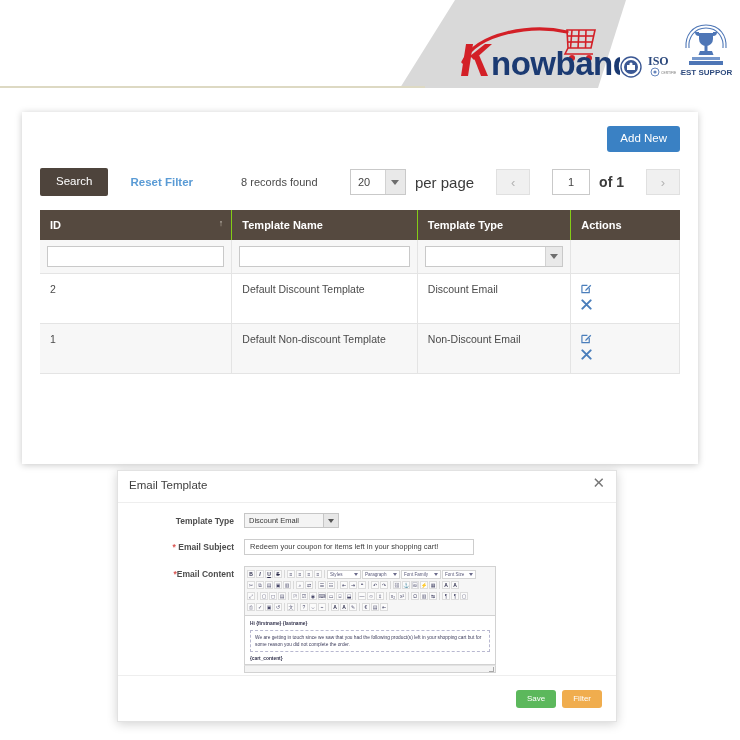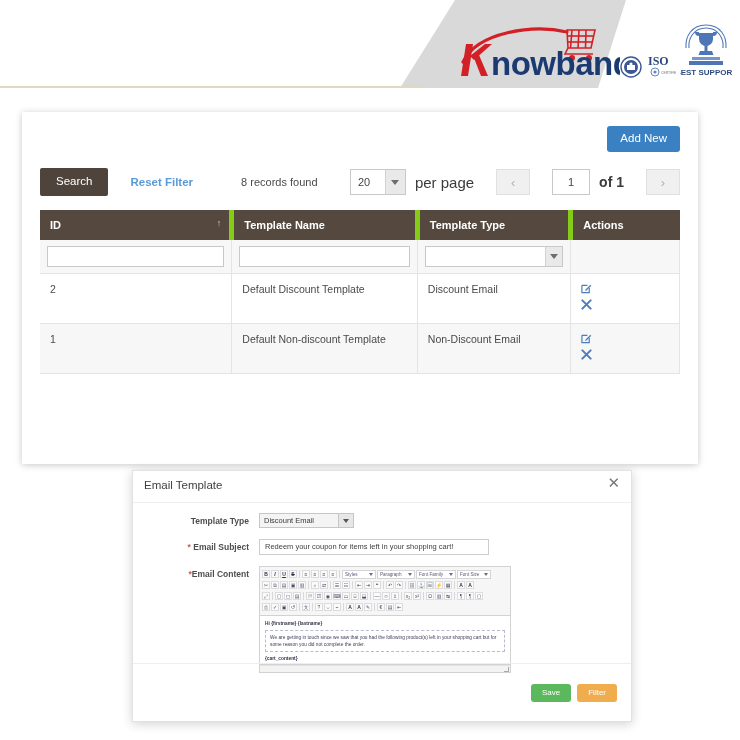--- a/index.html
+++ b/index.html
@@ -185,21 +185,21 @@
     margin-top:14px;
     table-layout:fixed;
   }
   table.grid th {
     background:#55493f;
     color:#ffffff;
     font-size:11px;
     font-weight:bold;
     text-align:left;
     padding:9px 10px;
-    border-right:5px solid #84cc16;
+    border-right:1px solid #84cc16;
     position:relative;
   }
   table.grid th:last-child { border-right:none; }
   .sort-arrow {
     position:absolute;
     right:8px; top:8px;
     font-size:9px;
     color:#cfc6bc;
   }
   table.grid td {
@@ -237,21 +237,21 @@
   .icon-edit, .icon-del {
     display:block;
     color:#4a7ebb;
     margin-bottom:3px;
     cursor:pointer;
   }
 
   
   .modal {
     position:absolute;
-    left:132px; top:470px;
+    left:117px; top:470px;
     width:500px; height:252px;
     background:#ffffff;
     border:1px solid #e2e2e2;
     box-shadow:0 2px 10px rgba(0,0,0,0.18);
   }
   .modal-head {
     height:32px;
     border-bottom:1px solid #eeeeee;
     position:relative;
   }
@@ -389,21 +389,21 @@
     position:absolute; right:1px; top:1px;
     width:5px; height:5px;
     border-right:1px solid #a9a9a9;
     border-bottom:1px solid #a9a9a9;
   }
 
   .modal-foot {
     position:absolute;
     left:0; bottom:0;
     width:100%;
-    height:58px;
+    height:46px;
     border-top:1px solid #eeeeee;
     display:flex;
     align-items:center;
     justify-content:flex-end;
     padding-right:14px;
     gap:6px;
   }
   .btn-save {
     background:#5cb85c; color:#ffffff;
     border:none; border-radius:3px;

